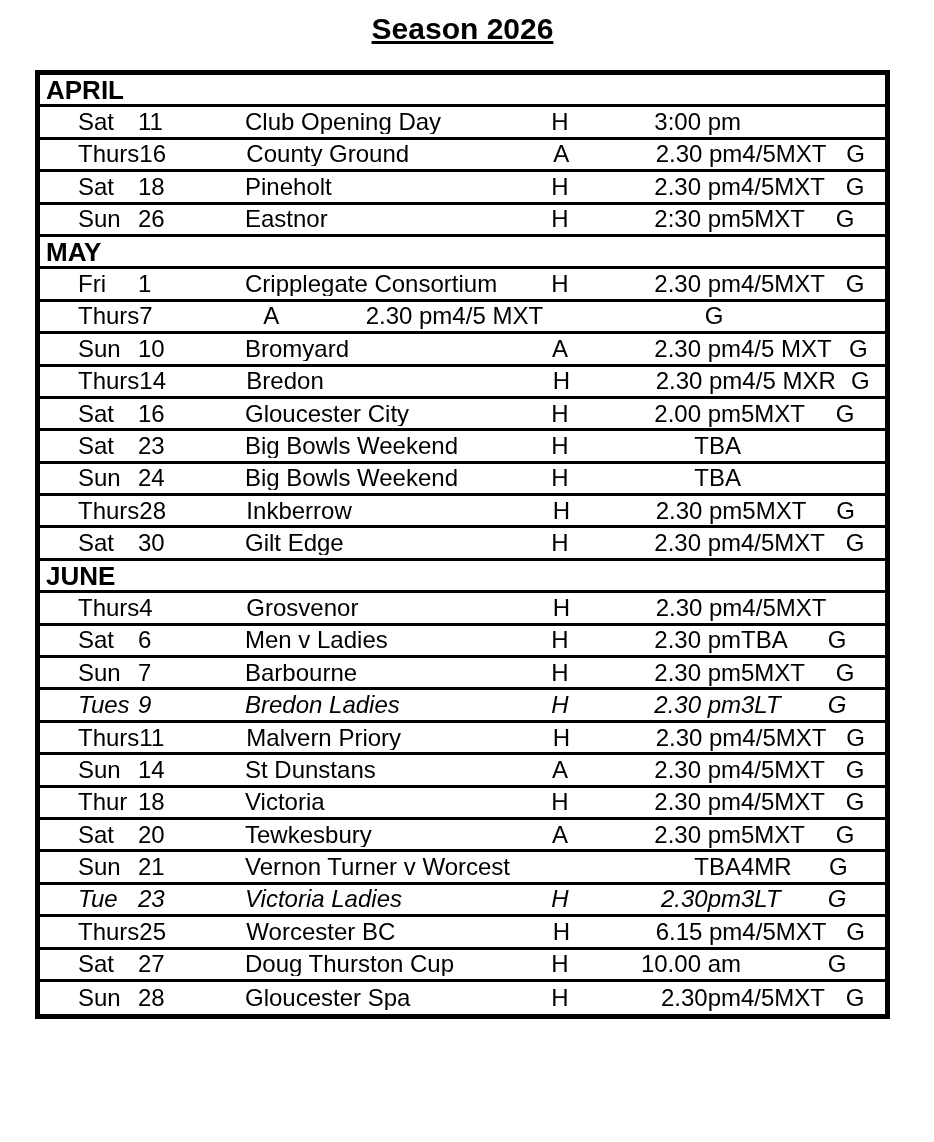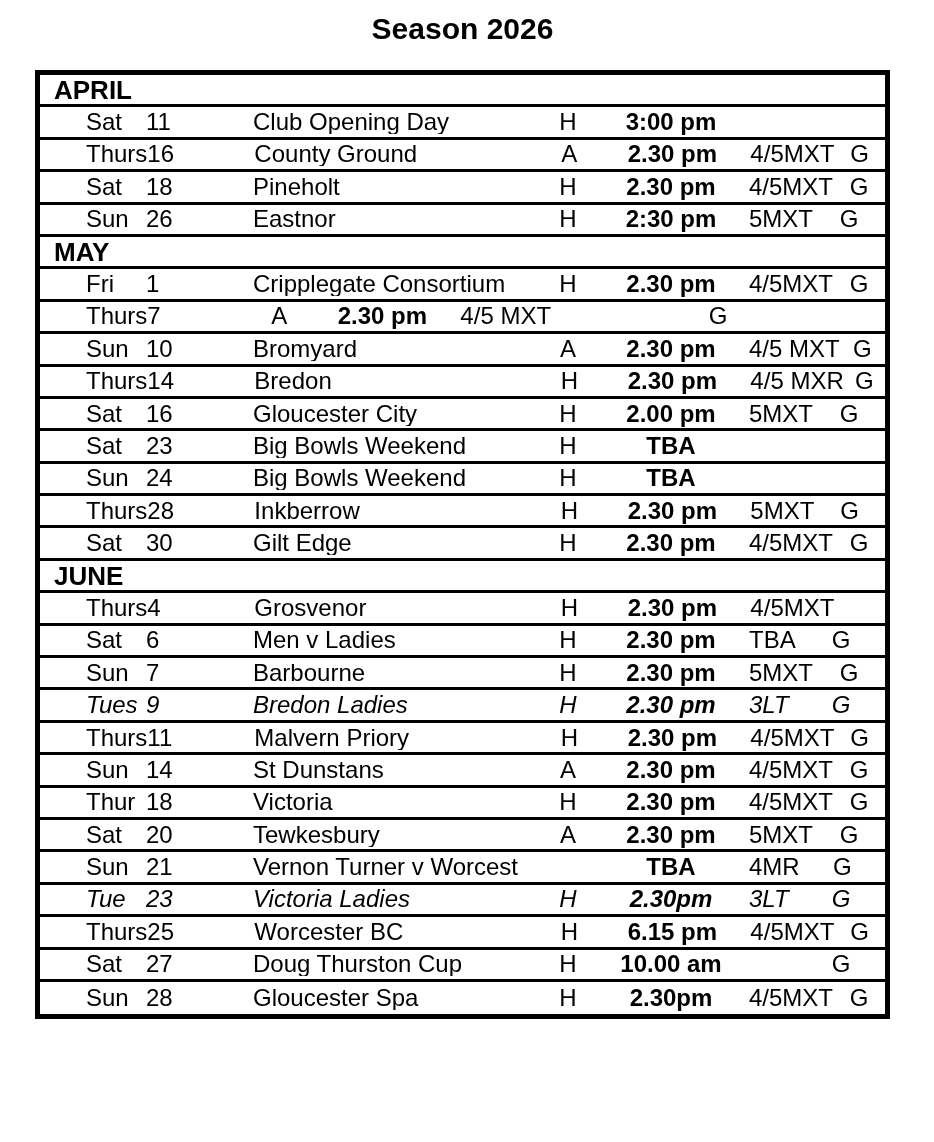--- a/index.html
+++ b/index.html
@@ -20,51 +20,52 @@
   }
   .page-title {
     position: absolute;
     top: 12px;
     left: 35px;
     width: 855px;
     text-align: center;
     font-size: 30px;
     font-weight: bold;
     letter-spacing: 0px;
+    text-decoration: underline;
   }
   .fixture-table {
     position: absolute;
     top: 70px;
     left: 35px;
     width: 855px;
     border: 5px solid var(--border);
     background: var(--bg);
   }
   .row {
     display: flex;
     align-items: center;
     height: 32.4px;
     border-bottom: 3px solid var(--border);
-    padding-left: 14px;
+    padding-left: 6px;
     font-size: 24px;
     line-height: 1;
     white-space: nowrap;
   }
   .row:last-child { border-bottom: none; }
   .row.month-row {
     font-weight: bold;
     font-size: 26px;
   }
   .row.italic { font-style: italic; }
   .c-day     { flex: 0 0 60px; margin-left: 32px; }
   .c-date    { flex: 0 0 34px; text-align: left; }
   .c-gap     { flex: 0 0 73px; }
   .c-fixture { flex: 0 0 290px; overflow: hidden; }
   .c-ha      { flex: 0 0 50px; text-align: center; }
-  .c-time    { flex: 0 0 156px; text-align: center; font-weight: bold; }
+  .c-time    { flex: 0 0 156px; text-align: right; }
   .c-team    { flex: 0 0 48px; }
   .c-g       { flex: 1 1 auto; text-align: center; }
 </style>
 </head>
 <body>
 
 <div class="page-title">Season 2026</div>
 
 <div class="fixture-table">
   <div class="row month-row">

